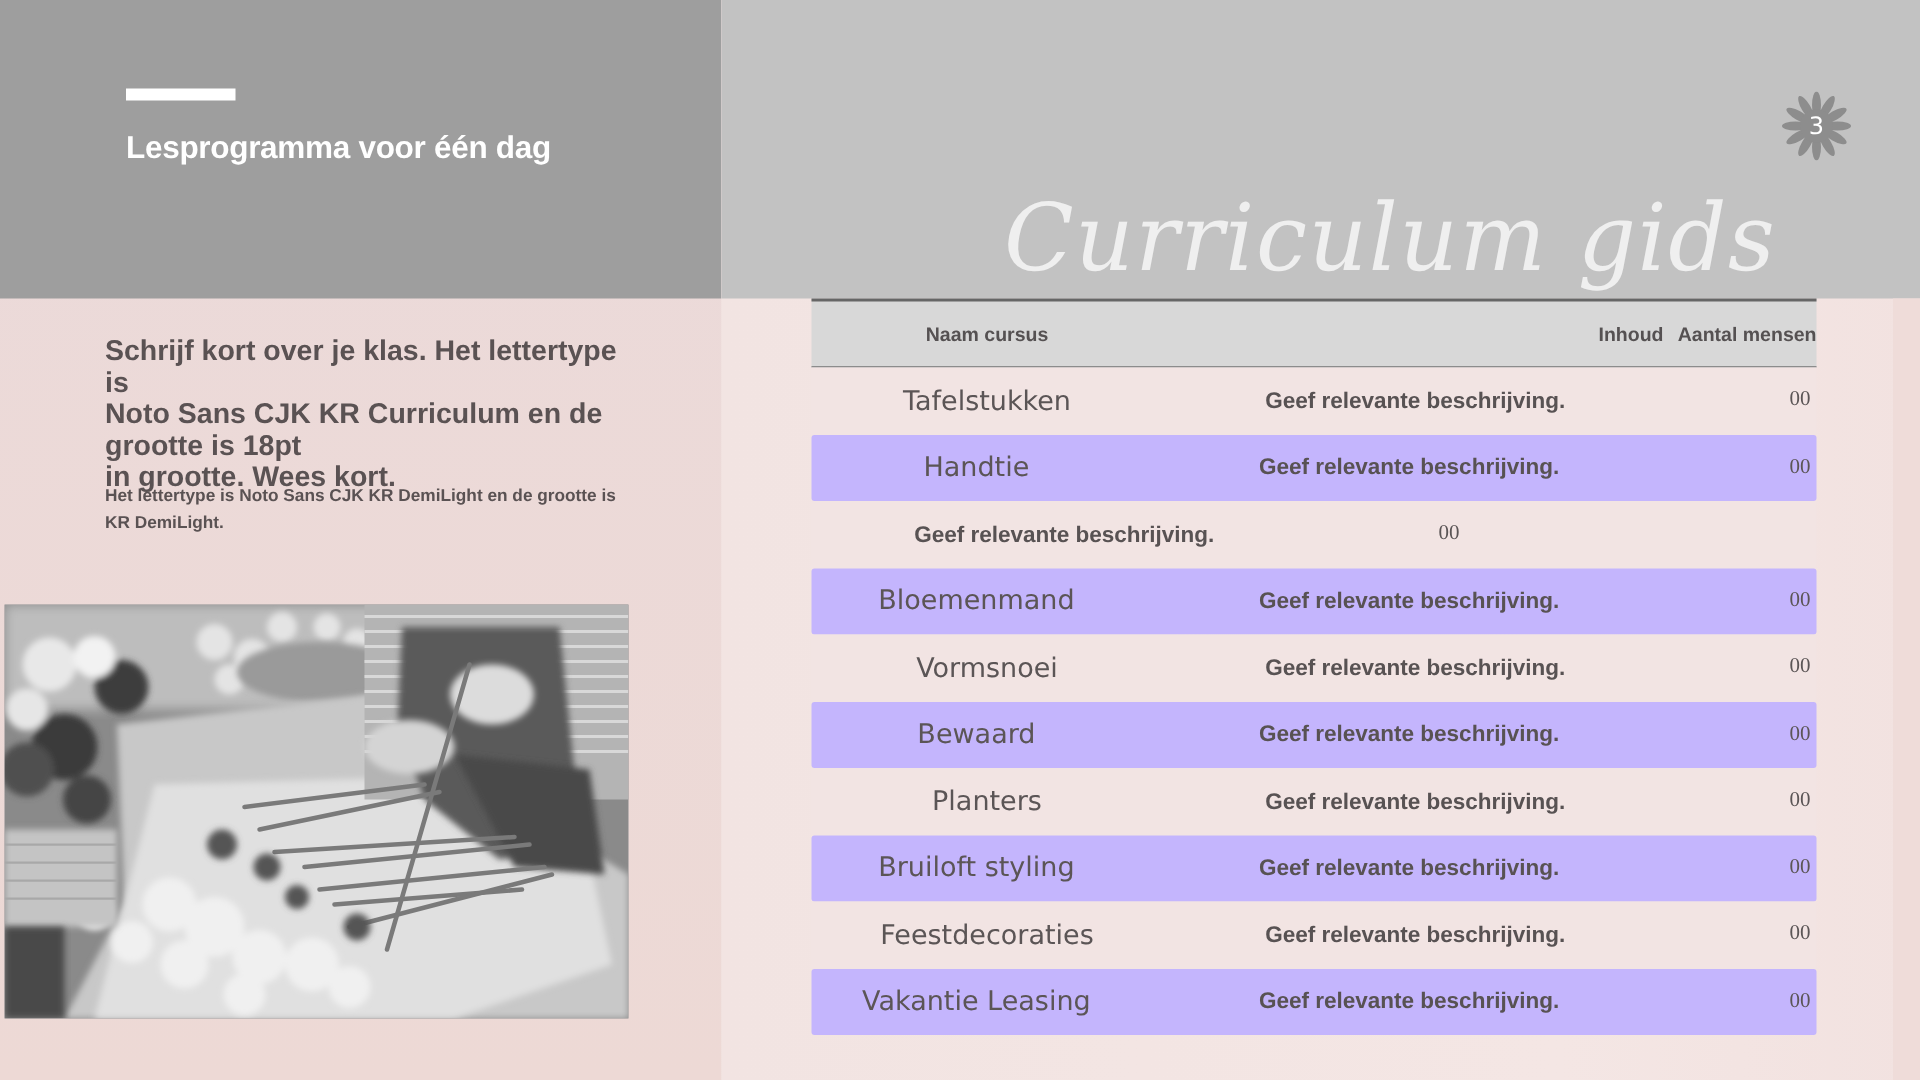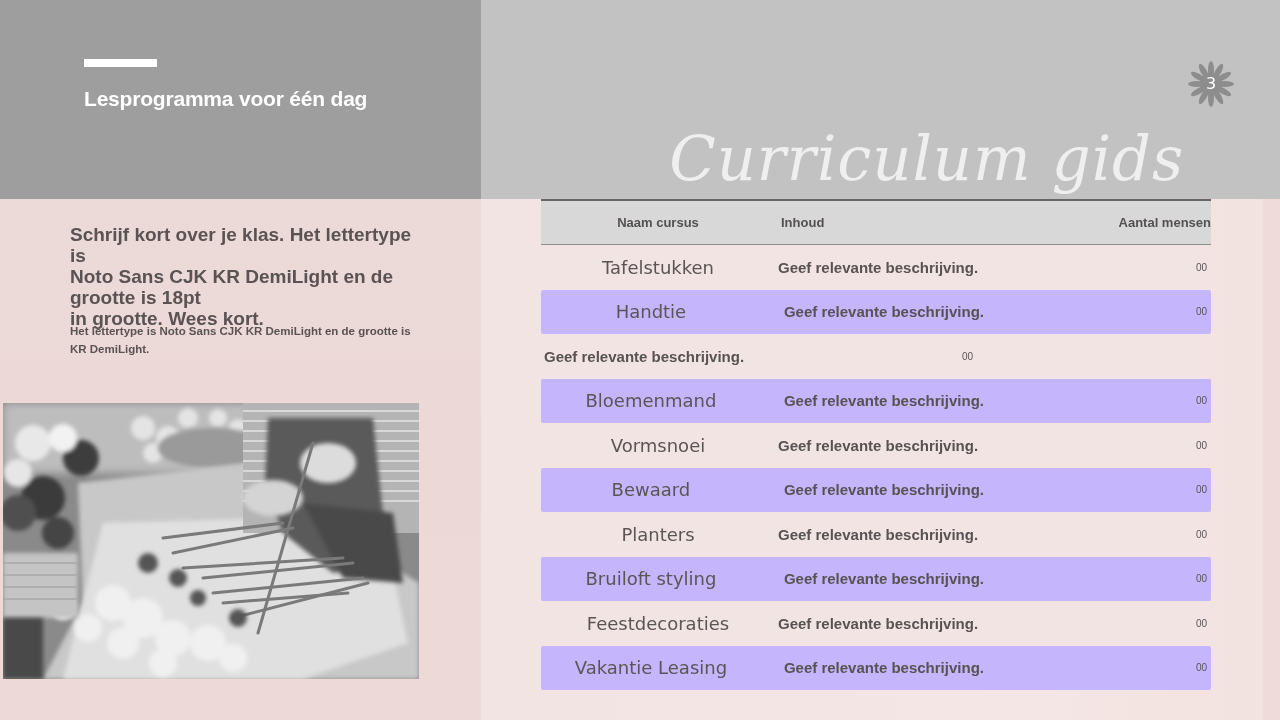--- a/index.html
+++ b/index.html
@@ -69,38 +69,38 @@
     .table {
       position: absolute; left: 541px; top: 199px; width: 670px;
     }
     .thead {
       height: 46px; background: #d8d8d8;
       border-top: 2px solid #666666; border-bottom: 1.5px solid #8c8c8c;
       display: flex; align-items: center;
       font-size: 13px; font-weight: bold; color: #555152;
     }
     .th-name { width: 234px; text-align: center; }
-    .th-content { width: 334px; text-align: left; padding-left: 6px; }
+    .th-content { width: 334px; text-align: right; padding-left: 6px; }
     .th-count { width: 102px; text-align: right; white-space: nowrap; }
     .trow {
       height: 44.5px; display: flex; align-items: center;
     }
     .trow.even { background: #f2e4e3; }
     .trow.odd { background: #c4b5fd; border-radius: 2px; gap: 20px; }
     .td-name {
       width: 234px; text-align: center;
       font-family: "DejaVu Sans", sans-serif; font-size: 18px; color: #5b5556;
     }
     .td-content {
       width: 334px; padding-left: 3px;
-      font-size: 15px; font-weight: bold; color: #585253;
+      font-size: 15px; font-weight: bold; color: #585253; text-align: center;
     }
     .td-count {
       width: 102px; text-align: right; padding-right: 4px;
-      font-family: Liberation Sans, sans-serif; font-size: 10px; color: #5b5556;
+      font-family: Liberation Serif, serif; font-size: 14px; color: #5b5556;
     }
   </style>
 </head>
 <body>
 
 <div class="left-panel"></div>
 <div class="left-header"></div>
 <div class="accent-bar"></div>
 <div class="page-title">Lesprogramma voor één dag</div>
 
@@ -126,21 +126,21 @@
       <circle cx="0" cy="0" r="11"></circle>
     </g>
   </svg>
   <div class="badge-num">3</div>
 </div>
 
 <div class="script-title">Curriculum gids</div>
 
 <div class="intro-text">
   <div>Schrijf kort over je klas. Het lettertype is</div>
-  <div>Noto Sans CJK KR DemiLight en de grootte is 18pt</div>
+  <div>Noto Sans CJK KR Curriculum en de grootte is 18pt</div>
   <div>in grootte. Wees kort.</div>
 </div>
 
 <div class="sub-text">
   <div>Het lettertype is Noto Sans CJK KR DemiLight en de grootte is</div>
   <div>KR DemiLight.</div>
 </div>
 
 <div class="photo" title="Black and white photo of a florist arranging flower stems on wrapping paper">
   <svg width="416" height="276" viewBox="0 0 416 276">

